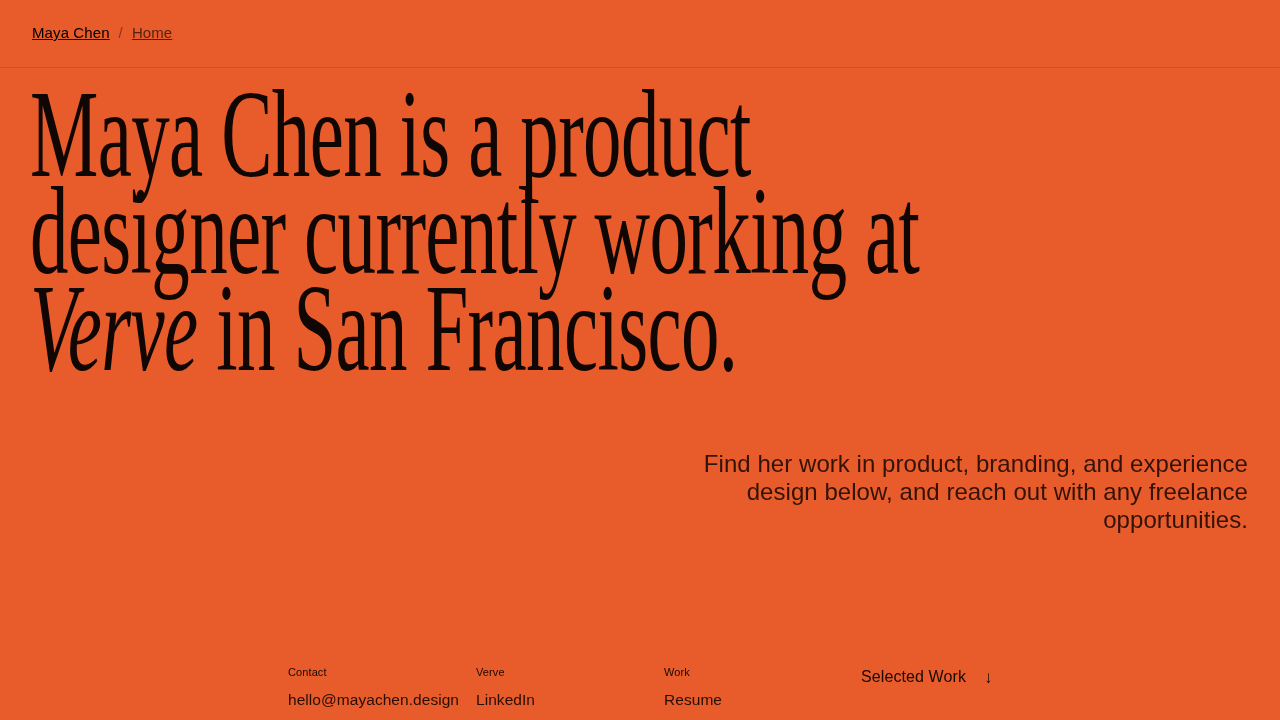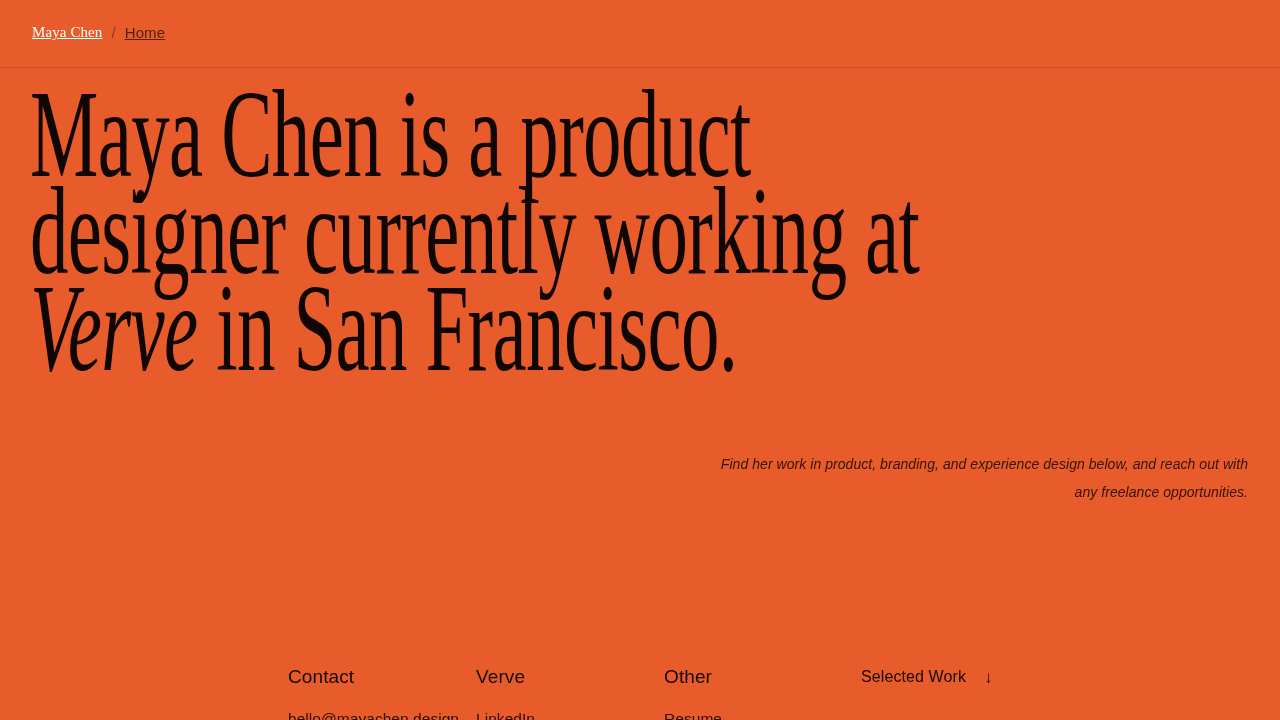--- a/index.html
+++ b/index.html
@@ -16,21 +16,21 @@
   .header {
     position:absolute; top:0; left:0;
     width:1280px; height:68px;
     border-bottom:1px solid rgba(40,10,0,0.14);
   }
   .breadcrumb {
     position:absolute; left:32px; top:24px;
     display:flex; align-items:center; gap:9px;
     font-size:15px; letter-spacing:0.1px;
   }
-  .crumb-root { color:#ffffff; font-weight:500;font-family:Liberation Serif, serif; }
+  .crumb-root { color:#000000; font-weight:500; }
   .crumb-sep  { color:rgba(26,10,4,0.48); font-weight:400; }
   .crumb-cur  { color:rgba(26,10,4,0.72); font-weight:400;text-decoration:underline; }
 
   
   .headline {
     position:absolute; left:30px; top:86px;
     width:1190px;
     font-family:"Liberation Serif", "DejaVu Serif", serif;
     font-size:124px;
     line-height:97px;
@@ -43,40 +43,39 @@
     white-space:nowrap;
   }
   .headline .ln { display:block; }
   .headline em { font-style:italic; }
 
   
   .intro {
     position:absolute; right:32px; top:450px;
     width:545px;
     text-align:right;
-    font-size:14px;
+    font-size:24px;
     line-height:28px;
     color:rgba(26,8,2,0.88);
     letter-spacing:0.05px;
-    font-style:italic;
   }
 
   
   .footer {
     position:absolute; left:0; top:660px;
     width:1280px; height:60px;
   }
   .fcol { position:absolute; top:6px; }
   .fcol.c0 { left:288px; }
   .fcol.c1 { left:476px; }
   .fcol.c2 { left:664px; }
   .fcol h4 {
-    font-size:19px; font-weight:500;
+    font-size:11px; font-weight:500;
     color:#180802; letter-spacing:0.1px;
-    margin-bottom:19px;
+    margin-bottom:10px;
   }
   .fcol a {
     display:block;
     font-size:15.5px; font-weight:400;
     color:rgba(24,8,2,0.93);
     text-decoration:none;
     line-height:24px;
     letter-spacing:0.05px;
   }
   .selected-work {
@@ -115,21 +114,21 @@
       <h4>Contact</h4>
       <a href="#">hello@mayachen.design</a>
     </div>
 
     <div class="fcol c1">
       <h4>Verve</h4>
       <a href="#">LinkedIn</a>
     </div>
 
     <div class="fcol c2">
-      <h4>Other</h4>
+      <h4>Work</h4>
       <a href="#">Resume</a>
     </div>
 
     <div class="selected-work">
       <span>Selected Work</span>
       <span class="arrow">↓</span>
     </div>
 
   </div>
 

